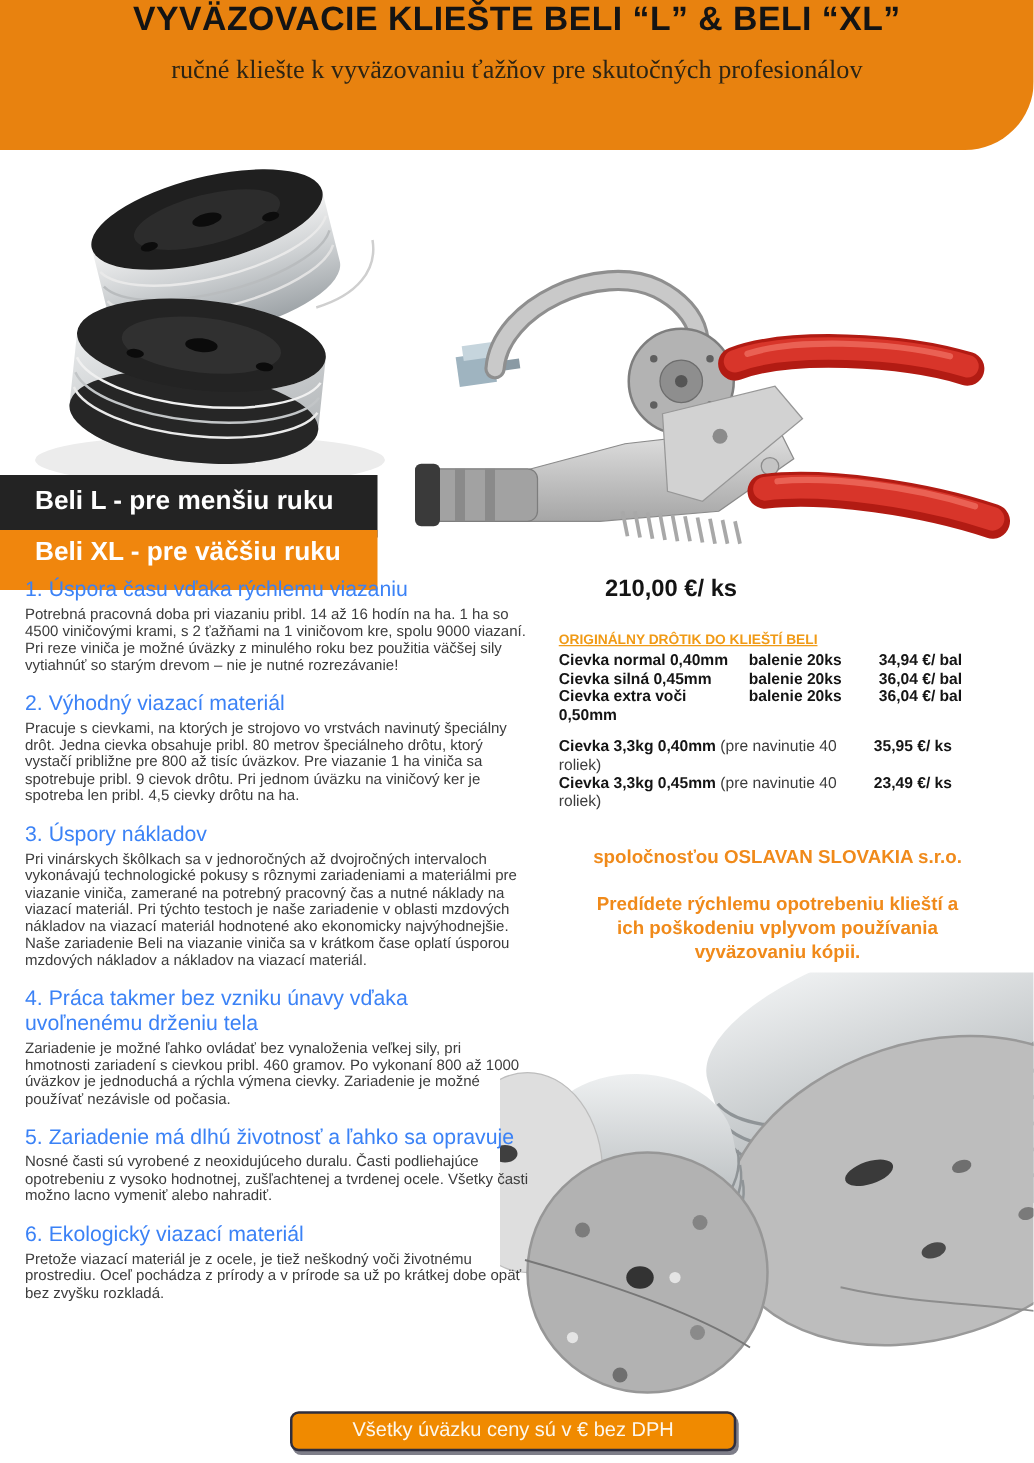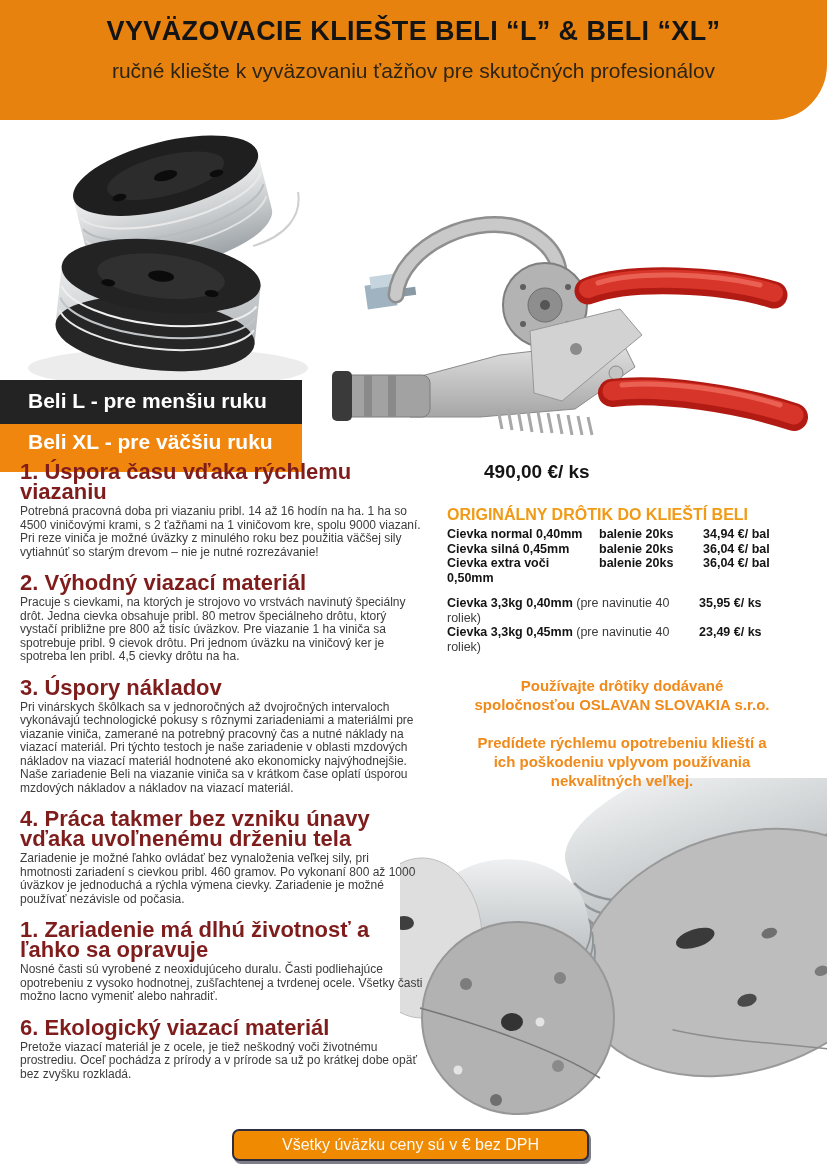--- a/index.html
+++ b/index.html
@@ -2,47 +2,47 @@
 <html><head>
 <meta charset="utf-8">
 <style>
   html,body{margin:0;padding:0;background:#fff;}
   .page{position:relative;width:827px;height:1170px;background:#ffffff;overflow:hidden;
         font-family:"Liberation Sans",sans-serif;color:#222;}
 
   
   .header{position:absolute;left:0;top:0;width:827px;height:120px;background:#E8820F;
           border-bottom-right-radius:55px;z-index:1;}
-  .header-title{padding-top:16px;text-align:center;font-size:27px;font-weight:bold;
+  .header-title{text-align:center;font-size:27px;font-weight:bold;
                 color:#141414;letter-spacing:.4px;}
-  .header-subtitle{margin-top:12px;text-align:center;font-family:Liberation Sans, sans-serif;
+  .header-subtitle{margin-top:12px;text-align:center;font-family:Liberation Serif, serif;
                    font-size:21px;color:#2d2414;}
 
   
   .photo{position:absolute;z-index:2;}
   #photo-spools-top{left:18px;top:96px;width:312px;height:302px;}
   #photo-pliers{left:330px;top:183px;width:497px;height:285px;}
   #photo-spools-bottom{left:400px;top:778px;width:427px;height:392px;}
 
   
   .banner{position:absolute;left:0;width:302px;color:#fff;font-weight:bold;font-size:21px;
           padding-left:28px;box-sizing:border-box;z-index:3;}
   .banner-l{top:380px;height:50px;line-height:42px;background:#232323;}
   .banner-xl{top:424px;height:48px;line-height:35px;background:#F0860D;}
 
   
   .left-col{position:absolute;left:20px;top:462px;width:404px;z-index:3;}
-  .section h3{margin:0 0 3px 0;font-size:22px;line-height:20px;font-weight:bold;color:#7f1d1d;}
+  .section h3{margin:0 0 3px 0;font-size:17px;line-height:20px;font-weight:normal;color:#3b82f6;}
   .section p{margin:0 0 14px 0;font-size:12px;line-height:13.5px;color:#3c3c3c;}
 
   
   .price-main{position:absolute;left:484px;top:461px;font-size:19px;font-weight:bold;
               color:#141414;z-index:3;}
   .wire-table{position:absolute;left:447px;top:506px;width:378px;font-size:12.5px;z-index:3;}
-  .wire-title{color:#F09A15;font-weight:bold;font-size:16px;
+  .wire-title{color:#F09A15;font-weight:bold;text-decoration:underline;font-size:11px;
               margin-bottom:3px;}
   .wt-row{display:flex;line-height:14.5px;font-weight:bold;color:#141414;}
   .wt-name{width:152px;}
   .wt-pack{width:104px;}
   .wt-price{flex:1;}
   .wt-gap{height:11px;}
   .wt-left2{width:252px;}
   .wt-note{font-weight:normal;color:#3c3c3c;}
 
   .promo{position:absolute;left:424px;top:676px;width:396px;text-align:center;
@@ -198,30 +198,30 @@
     </div>
     <div class="section">
       <h3>3. Úspory nákladov</h3>
       <p>Pri vinárskych škôlkach sa v jednoročných až dvojročných intervaloch vykonávajú technologické pokusy s rôznymi zariadeniami a materiálmi pre viazanie viniča, zamerané na potrebný pracovný čas a nutné náklady na viazací materiál. Pri týchto testoch je naše zariadenie v oblasti mzdových nákladov na viazací materiál hodnotené ako ekonomicky najvýhodnejšie. Naše zariadenie Beli na viazanie viniča sa v krátkom čase oplatí úsporou mzdových nákladov a nákladov na viazací materiál.</p>
     </div>
     <div class="section">
       <h3>4. Práca takmer bez vzniku únavy vďaka uvoľnenému drženiu tela</h3>
       <p>Zariadenie je možné ľahko ovládať bez vynaloženia veľkej sily, pri hmotnosti zariadení s cievkou pribl. 460 gramov. Po vykonaní 800 až 1000 úväzkov je jednoduchá a rýchla výmena cievky. Zariadenie je možné používať nezávisle od počasia.</p>
     </div>
     <div class="section">
-      <h3>1. Zariadenie má dlhú životnosť a ľahko sa opravuje</h3>
+      <h3>5. Zariadenie má dlhú životnosť a ľahko sa opravuje</h3>
       <p>Nosné časti sú vyrobené z neoxidujúceho duralu. Časti podliehajúce opotrebeniu z vysoko hodnotnej, zušľachtenej a tvrdenej ocele. Všetky časti možno lacno vymeniť alebo nahradiť.</p>
     </div>
     <div class="section">
       <h3>6. Ekologický viazací materiál</h3>
       <p>Pretože viazací materiál je z ocele, je tiež neškodný voči životnému prostrediu. Oceľ pochádza z prírody a v prírode sa už po krátkej dobe opäť bez zvyšku rozkladá.</p>
     </div>
   </div>
 
-  <div class="price-main">490,00 €/ ks</div>
+  <div class="price-main">210,00 €/ ks</div>
 
   <div class="wire-table">
     <div class="wire-title">ORIGINÁLNY DRÔTIK DO KLIEŠTÍ BELI</div>
     <div class="wt-row">
       <span class="wt-name">Cievka normal 0,40mm</span>
       <span class="wt-pack">balenie 20ks</span>
       <span class="wt-price">34,94 €/ bal</span>
     </div>
     <div class="wt-row">
       <span class="wt-name">Cievka silná 0,45mm</span>
@@ -238,26 +238,25 @@
       <span class="wt-left2"><span>Cievka 3,3kg 0,40mm</span><span class="wt-note"> (pre navinutie 40 roliek)</span></span>
       <span class="wt-price">35,95 €/ ks</span>
     </div>
     <div class="wt-row">
       <span class="wt-left2"><span>Cievka 3,3kg 0,45mm</span><span class="wt-note"> (pre navinutie 40 roliek)</span></span>
       <span class="wt-price">23,49 €/ ks</span>
     </div>
   </div>
 
   <div class="promo">
-    <div>Používajte drôtiky dodávané</div>
     <div>spoločnosťou OSLAVAN SLOVAKIA s.r.o.</div>
     <div class="promo-gap"></div>
     <div>Predídete rýchlemu opotrebeniu klieští a</div>
     <div>ich poškodeniu vplyvom používania</div>
-    <div>nekvalitných veľkej.</div>
+    <div>vyväzovaniu kópii.</div>
   </div>
 
   <div class="photo" id="photo-spools-bottom">
     <svg width="427" height="392" viewBox="0 0 427 392">
       <defs>
         <linearGradient id="silv3" x1="0" y1="0" x2="0" y2="1">
           <stop offset="0" stop-color="#eef0f1"></stop>
             <stop offset=".5" stop-color="#c3c7c9"></stop>
           <stop offset="1" stop-color="#93989b"></stop>
         </linearGradient>

